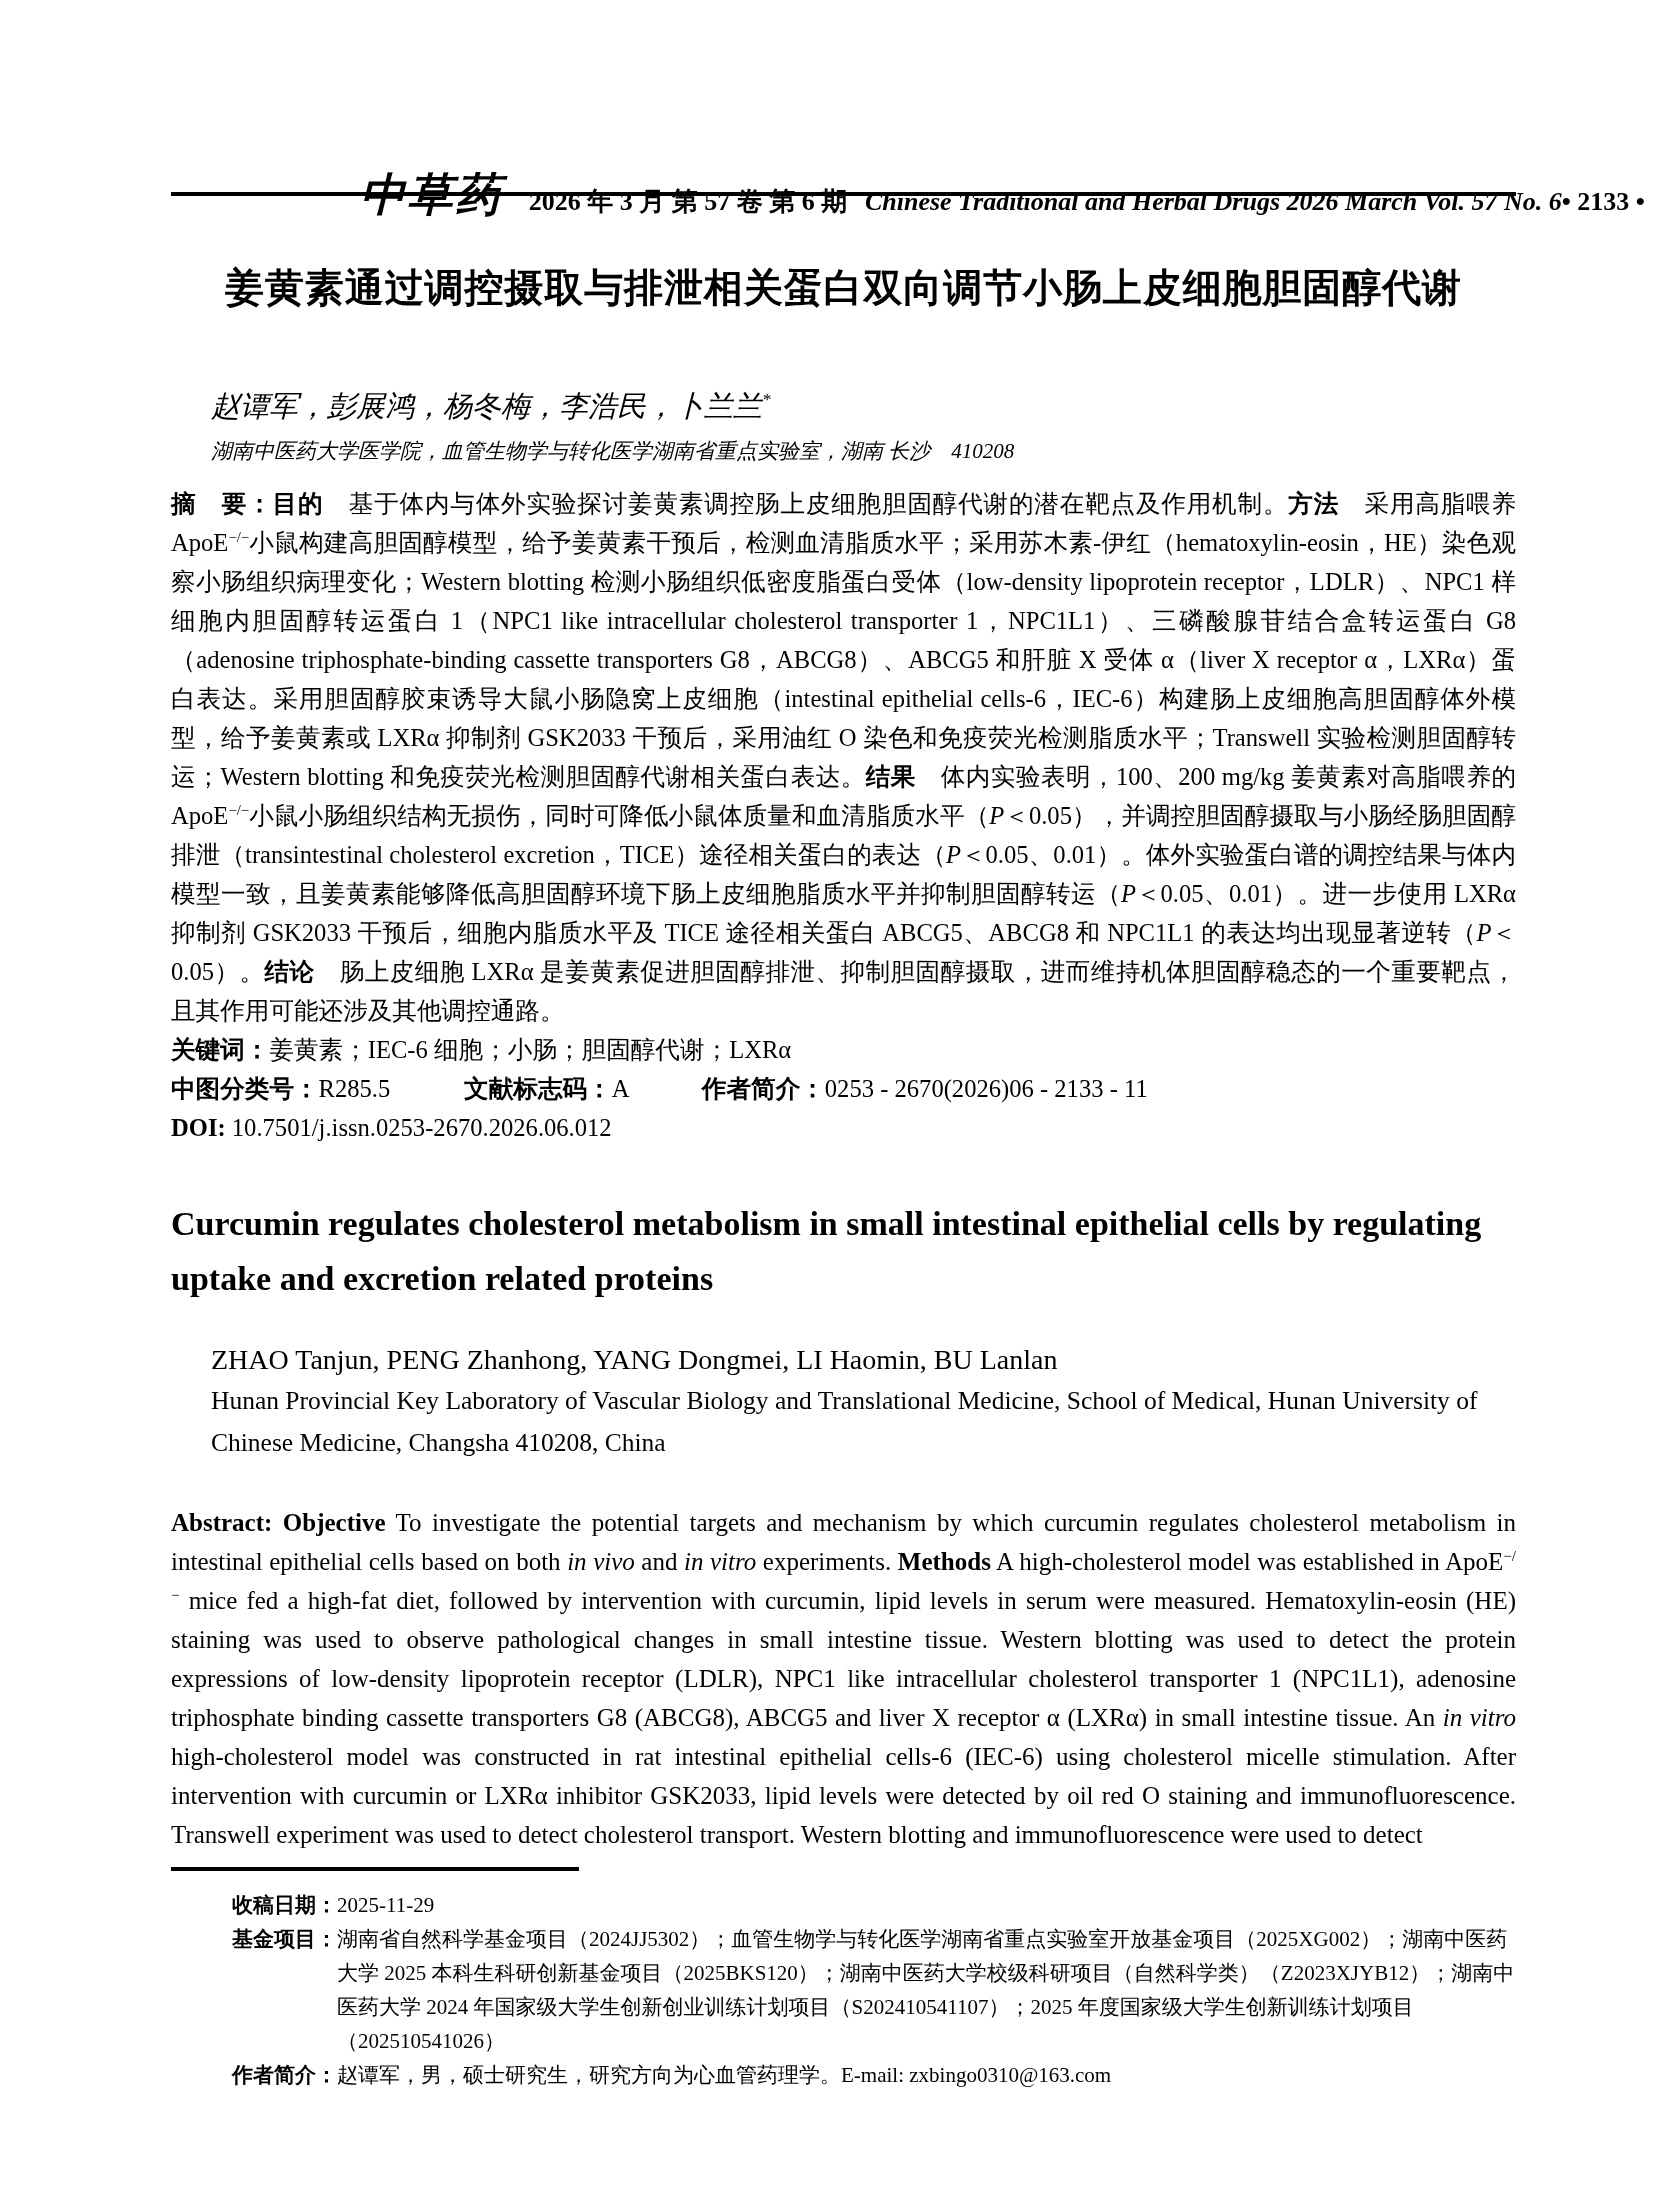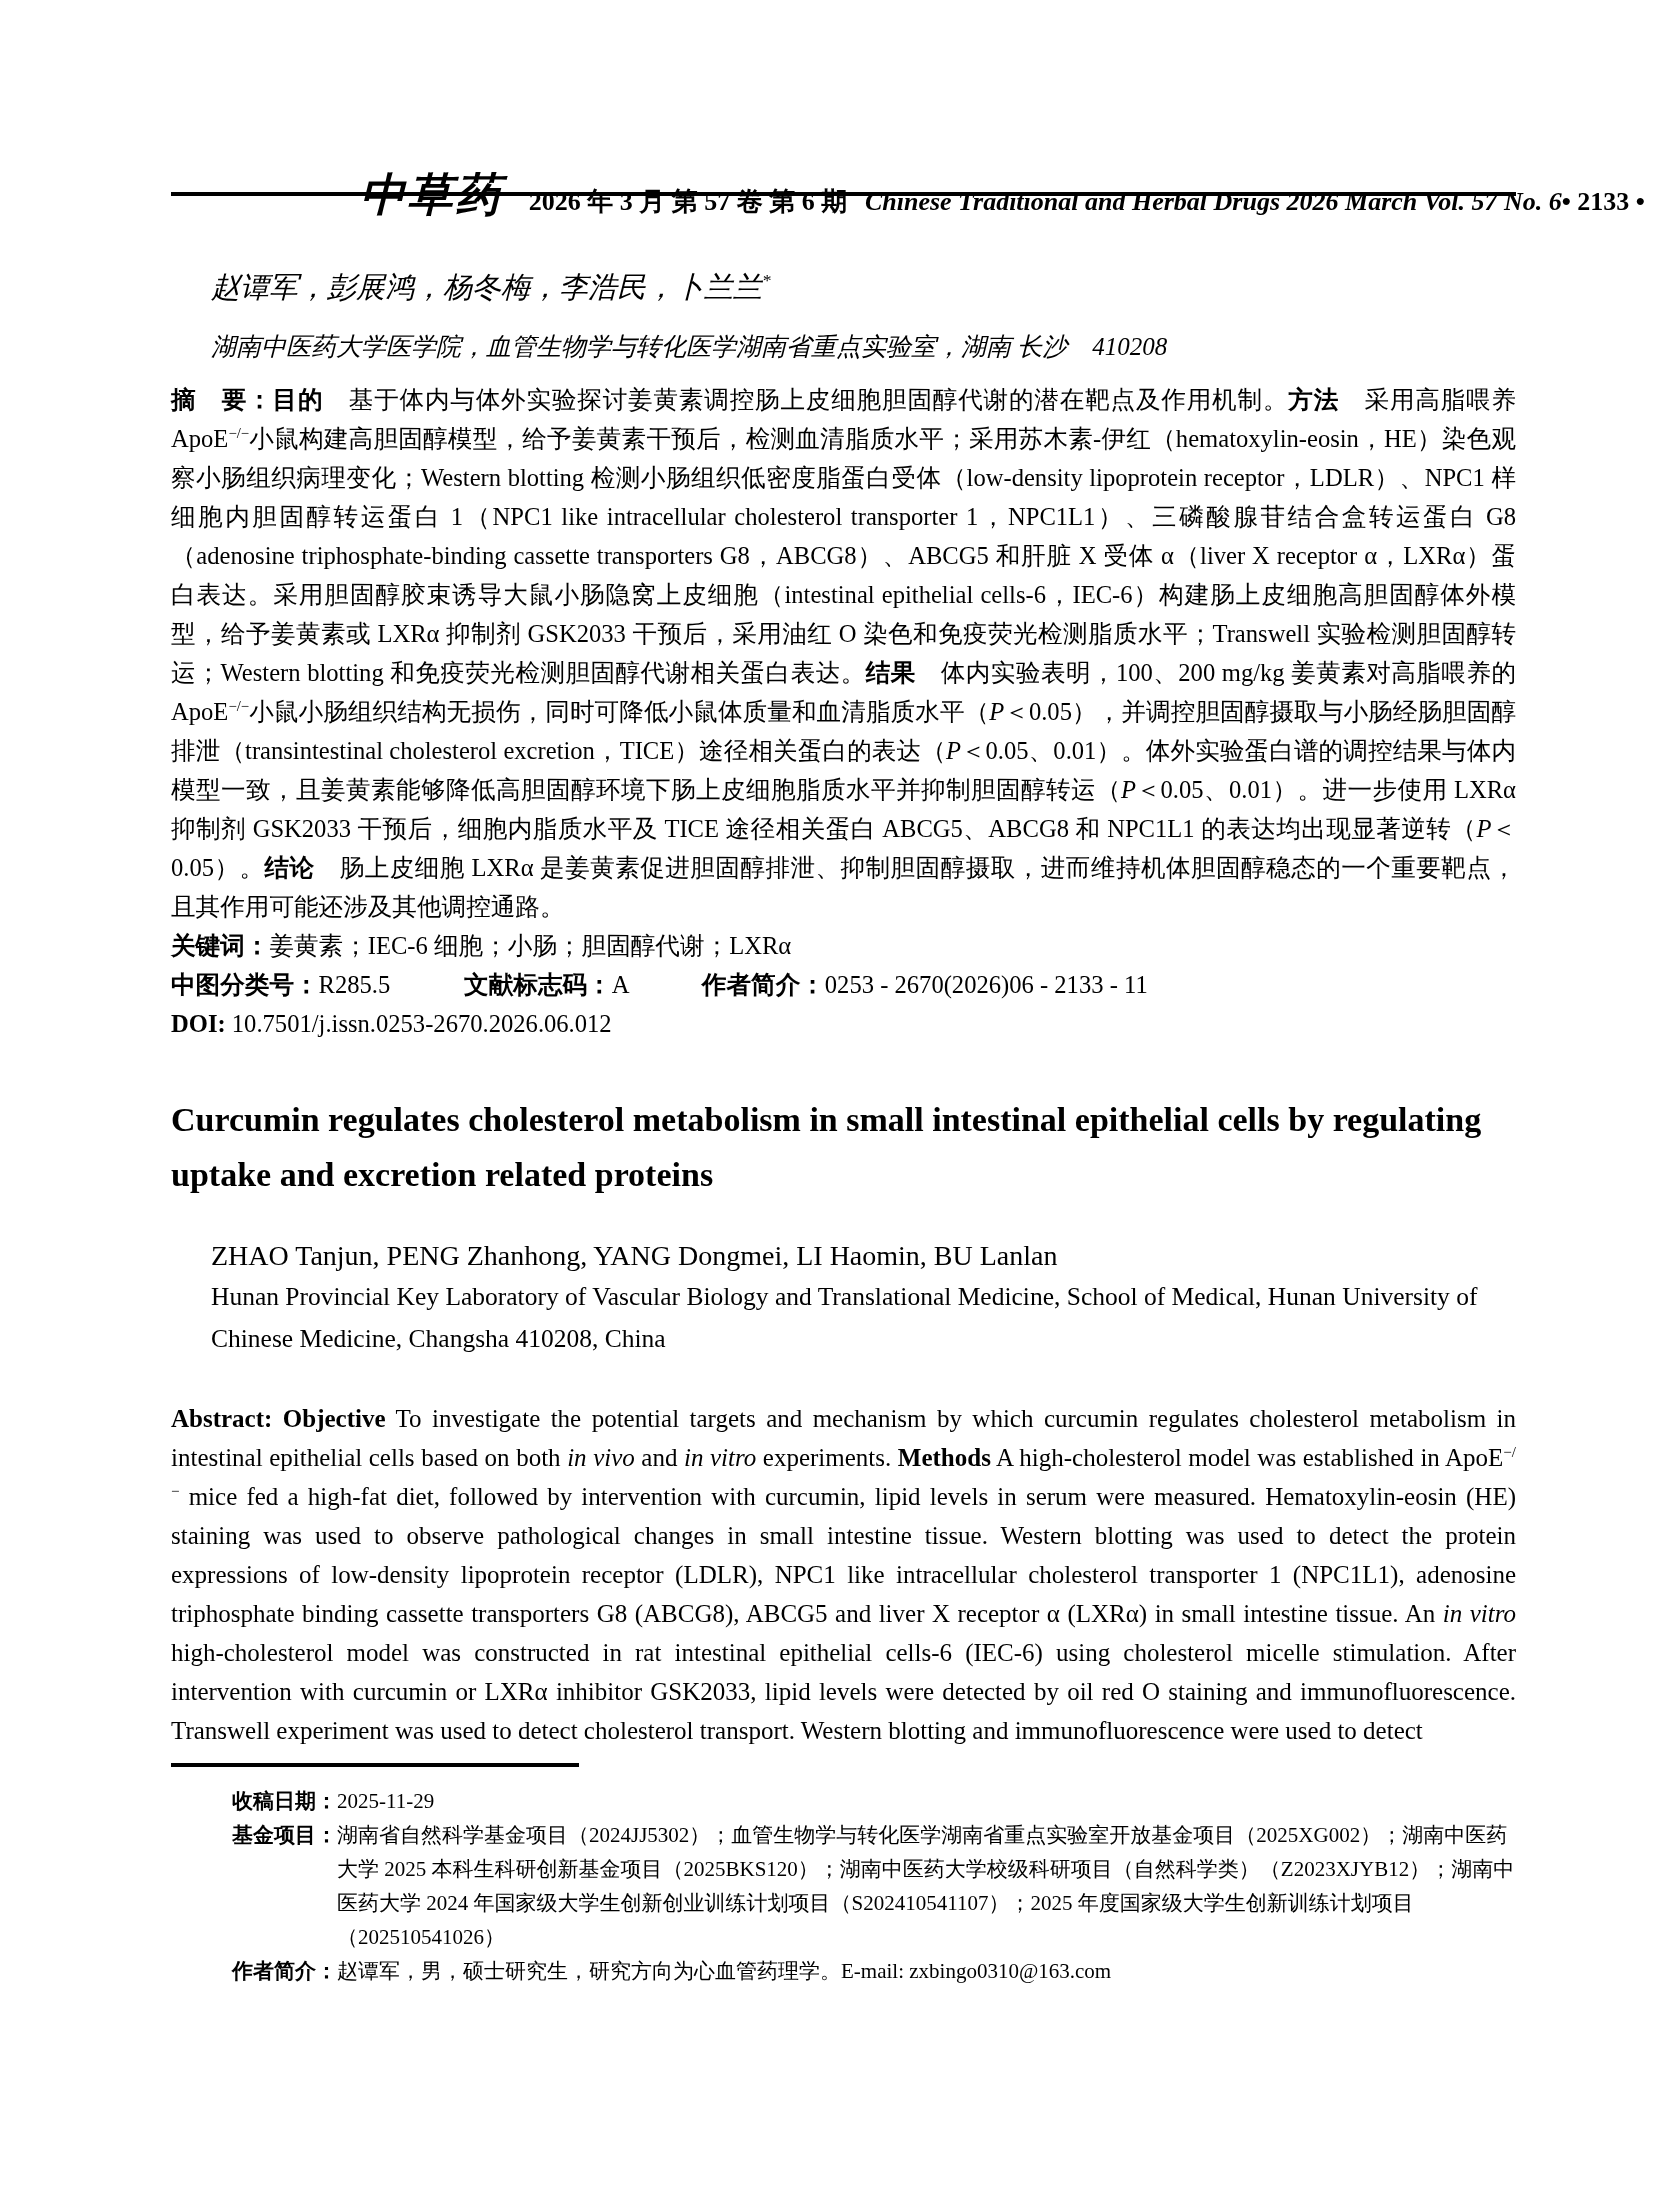--- a/index.html
+++ b/index.html
@@ -36,22 +36,22 @@
     text-align:center;
     font-family:"Liberation Sans","DejaVu Sans",sans-serif;
     font-weight:700; font-size:39px; line-height:54px; letter-spacing:0.9px;
   }
   .authors-cn{
     margin-top:71px; padding-left:40px;
     font-size:29px; line-height:40px; font-style:italic;
   }
   .authors-cn .mark{ vertical-align:super; font-size:60%; line-height:0; }
   .affiliation-cn{
-    margin-top:22px; padding-left:40px;
-    font-size:25px; line-height:36px; font-style:italic;
+    margin-top:7px; padding-left:40px;
+    font-size:21px; line-height:36px; font-style:italic;
   }
 
   
   .abstract-cn{
     margin-top:15px;
     font-size:24.6px; line-height:39px;
     text-align:justify;
   }
   .kw-line, .clc-line, .doi-line{
     font-size:24.6px; line-height:39px;
@@ -95,20 +95,21 @@
   <div class="content">
 
     <div class="journal-header">
       <span class="journal-logo">中草药</span>
       <span class="issue-cn">2026 年 3 月  第 57 卷  第 6 期</span>
       <span class="issue-en">Chinese Traditional and Herbal Drugs  2026 March Vol. 57 No. 6</span>
       <span class="page-number">• 2133 •</span>
     </div>
     <div class="header-rule"></div>
 
+    <h1 class="title-cn" style="margin:0;margin-top:65px;">姜黄素通过调控摄取与排泄相关蛋白双向调节小肠上皮细胞胆固醇代谢</h1>
 
     <div class="authors-cn"><span>赵谭军，彭展鸿，杨冬梅，李浩民，卜兰兰</span><span class="mark">*</span></div>
 
     <div class="affiliation-cn">湖南中医药大学医学院，血管生物学与转化医学湖南省重点实验室，湖南 长沙　410208</div>
 
     <div class="abstract-cn"><span class="seg-hb">摘　要：</span><span class="seg-hb">目的</span><span>　基于体内与体外实验探讨姜黄素调控肠上皮细胞胆固醇代谢的潜在靶点及作用机制。</span><span class="seg-hb">方法</span><span>　采用高脂喂养 ApoE</span><span class="seg-sup">−/−</span><span>小鼠构建高胆固醇模型，给予姜黄素干预后，检测血清脂质水平；采用苏木素-伊红（hematoxylin-eosin，HE）染色观察小肠组织病理变化；Western blotting 检测小肠组织低密度脂蛋白受体（low-density lipoprotein receptor，LDLR）、NPC1 样细胞内胆固醇转运蛋白 1（NPC1 like intracellular cholesterol transporter 1，NPC1L1）、三磷酸腺苷结合盒转运蛋白 G8（adenosine triphosphate-binding cassette transporters G8，ABCG8）、ABCG5 和肝脏 X 受体 α（liver X receptor α，LXRα）蛋白表达。采用胆固醇胶束诱导大鼠小肠隐窝上皮细胞（intestinal epithelial cells-6，IEC-6）构建肠上皮细胞高胆固醇体外模型，给予姜黄素或 LXRα 抑制剂 GSK2033 干预后，采用油红 O 染色和免疫荧光检测脂质水平；Transwell 实验检测胆固醇转运；Western blotting 和免疫荧光检测胆固醇代谢相关蛋白表达。</span><span class="seg-hb">结果</span><span>　体内实验表明，100、200 mg/kg 姜黄素对高脂喂养的 ApoE</span><span class="seg-sup">−/−</span><span>小鼠小肠组织结构无损伤，同时可降低小鼠体质量和血清脂质水平（</span><span class="seg-i">P</span><span>＜0.05），并调控胆固醇摄取与小肠经肠胆固醇排泄（transintestinal cholesterol excretion，TICE）途径相关蛋白的表达（</span><span class="seg-i">P</span><span>＜0.05、0.01）。体外实验蛋白谱的调控结果与体内模型一致，且姜黄素能够降低高胆固醇环境下肠上皮细胞脂质水平并抑制胆固醇转运（</span><span class="seg-i">P</span><span>＜0.05、0.01）。进一步使用 LXRα 抑制剂 GSK2033 干预后，细胞内脂质水平及 TICE 途径相关蛋白 ABCG5、ABCG8 和 NPC1L1 的表达均出现显著逆转（</span><span class="seg-i">P</span><span>＜0.05）。</span><span class="seg-hb">结论</span><span>　肠上皮细胞 LXRα 是姜黄素促进胆固醇排泄、抑制胆固醇摄取，进而维持机体胆固醇稳态的一个重要靶点，且其作用可能还涉及其他调控通路。</span></div>
 
     <div class="kw-line"><span class="seg-hb">关键词：</span><span>姜黄素；IEC-6 细胞；小肠；胆固醇代谢；LXRα</span></div>
     <div class="clc-line"><span class="seg-hb">中图分类号：</span><span>R285.5　　　</span><span class="seg-hb">文献标志码：</span><span>A　　　</span><span class="seg-hb">作者简介：</span><span>0253 - 2670(2026)06 - 2133 - 11</span></div>
     <div class="doi-line"><span class="seg-b">DOI: </span><span>10.7501/j.issn.0253-2670.2026.06.012</span></div>

